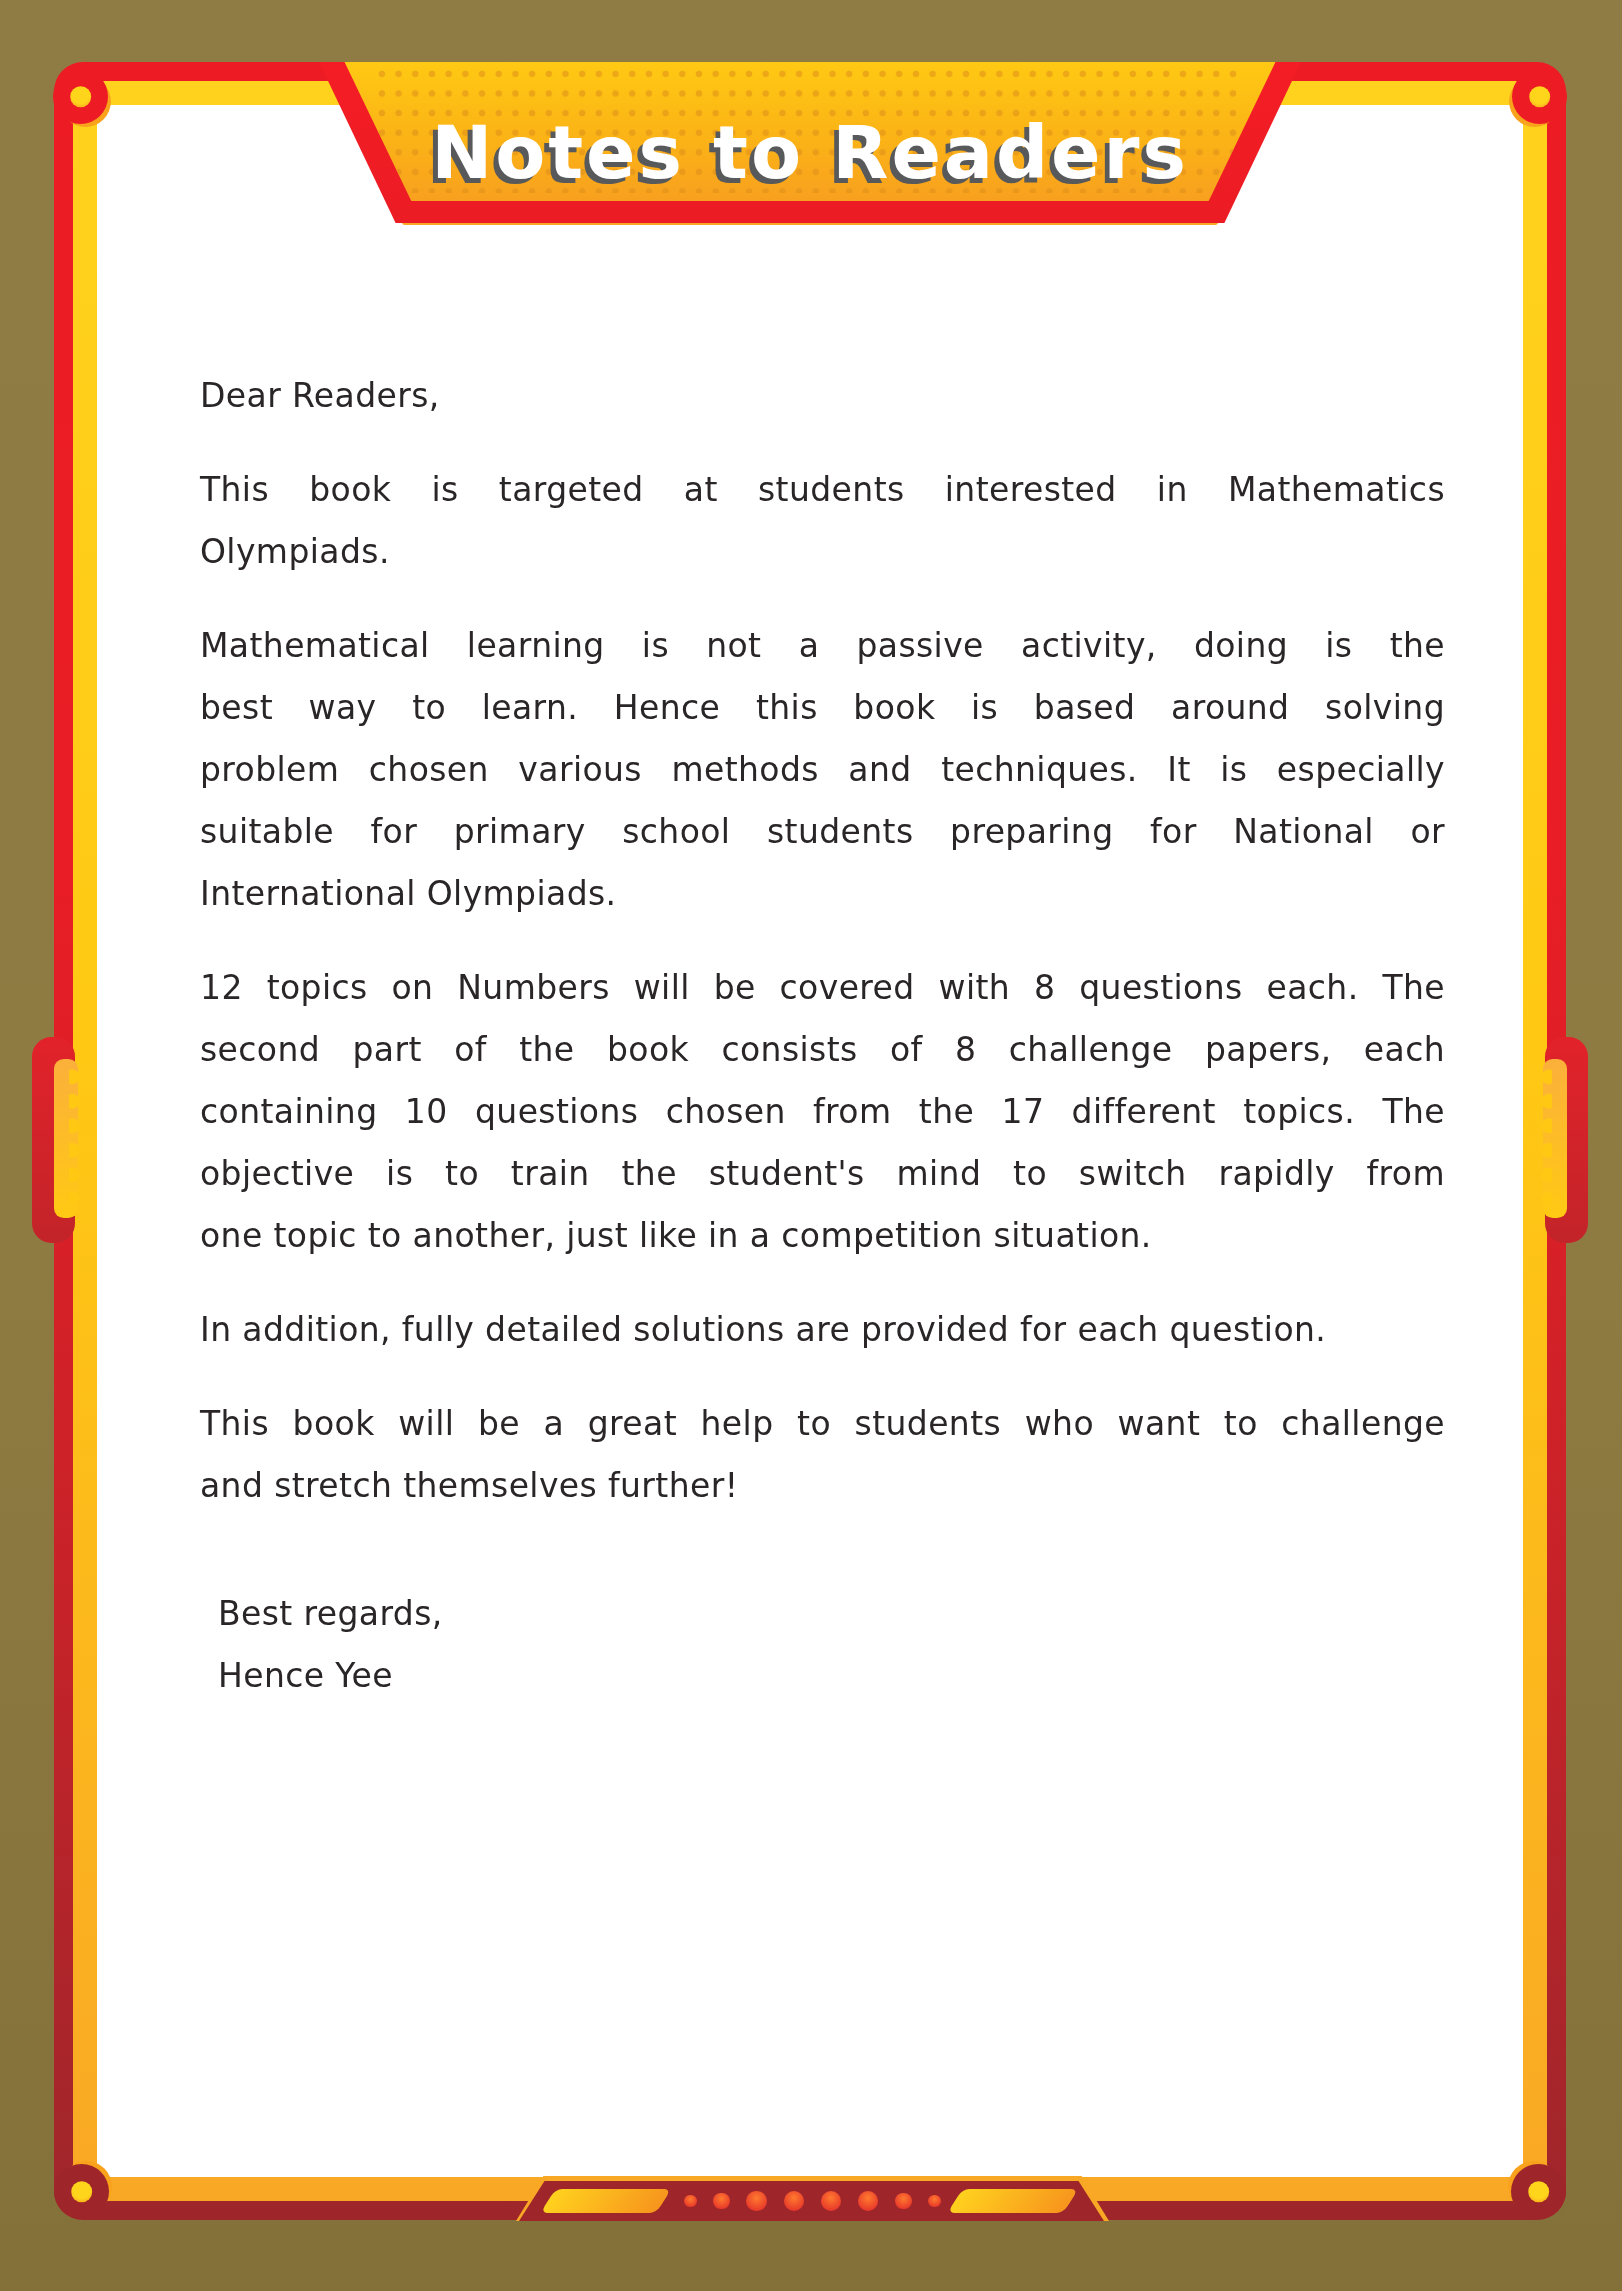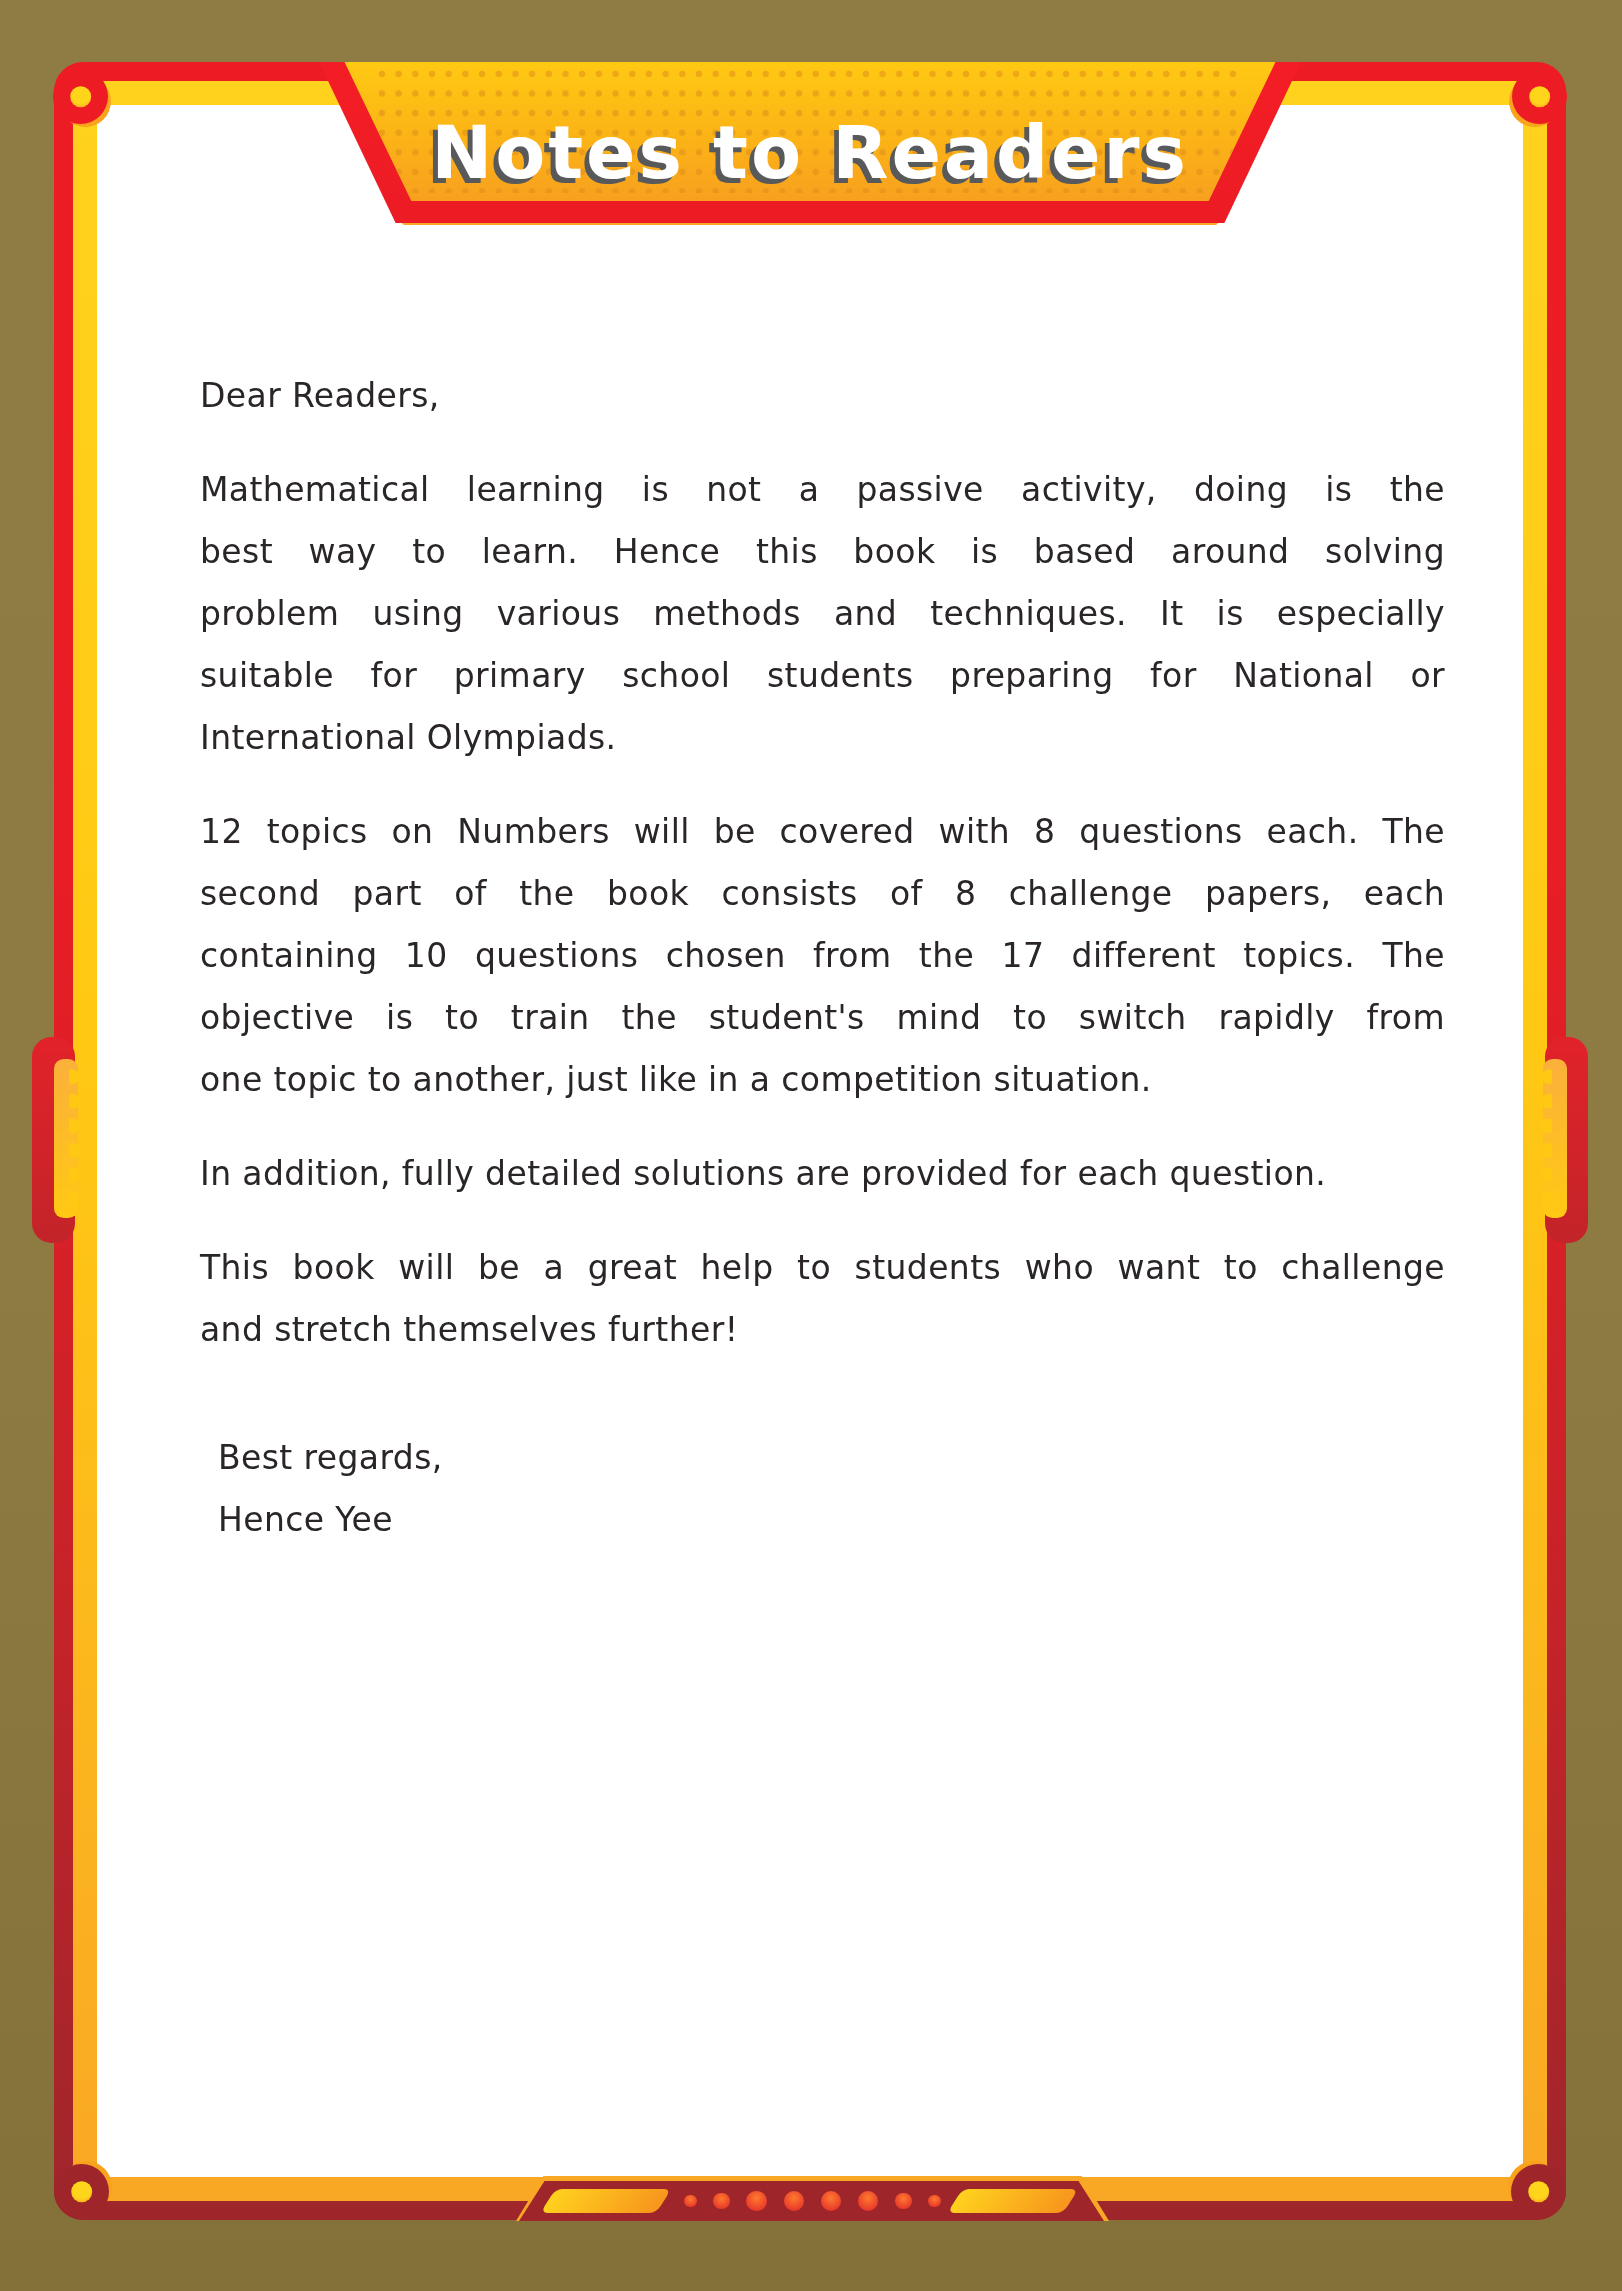--- a/index.html
+++ b/index.html
@@ -166,23 +166,27 @@
 <div class="knob br">
     <span class="dot"></span>
   </div>
 
 <div class="letter">
   <div class="para">
     <div class="pline lastline">Dear Readers,</div>
   </div>
   <div id="paragraphs">
       <div class="para">
+        <div class="pline">This book is targeted at students interested in Mathematics</div>
+        <div class="pline lastline">Olympiads.</div>
+      </div>
+      <div class="para">
         <div class="pline">Mathematical learning is not a passive activity, doing is the</div>
         <div class="pline">best way to learn. Hence this book is based around solving</div>
-        <div class="pline">problem using various methods and techniques. It is especially</div>
+        <div class="pline">problem chosen various methods and techniques. It is especially</div>
         <div class="pline">suitable for primary school students preparing for National or</div>
         <div class="pline lastline">International Olympiads.</div>
       </div>
       <div class="para">
         <div class="pline">12 topics on Numbers will be covered with 8 questions each. The</div>
         <div class="pline">second part of the book consists of 8 challenge papers, each</div>
         <div class="pline">containing 10 questions chosen from the 17 different topics. The</div>
         <div class="pline">objective is to train the student's mind to switch rapidly from</div>
         <div class="pline lastline">one topic to another, just like in a competition situation.</div>
       </div>

